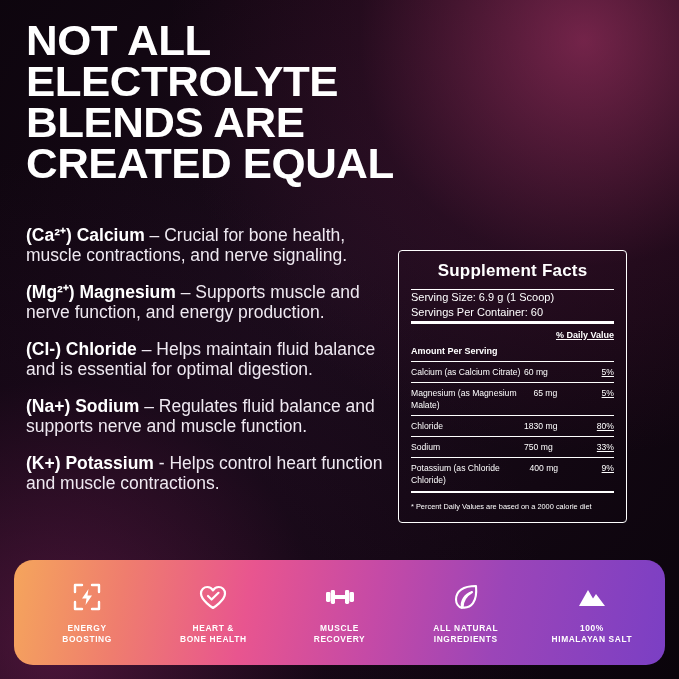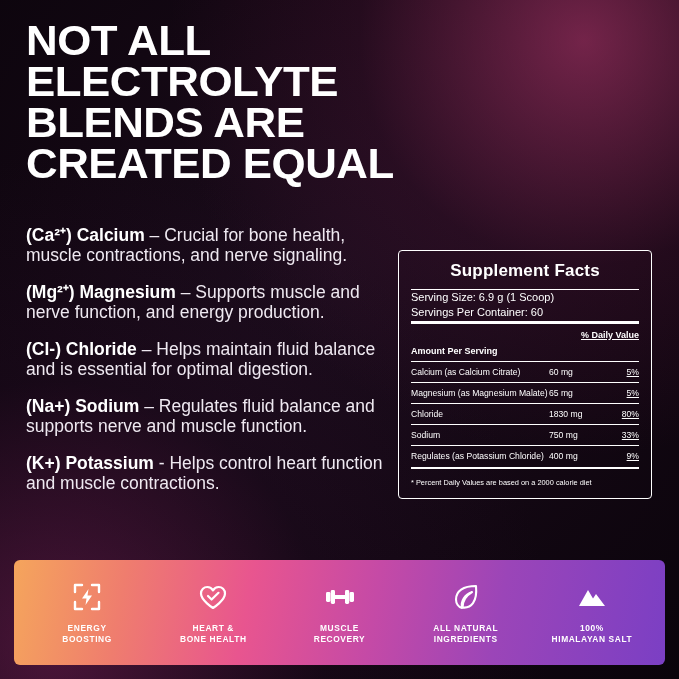--- a/index.html
+++ b/index.html
@@ -66,21 +66,21 @@
   .bullet .desc {
     color: #efe9f1;
     font-weight: 400;
   }
 
   
   .sf-panel {
     position: absolute;
     left: 398px;
     top: 250px;
-    width: 254px;
+    width: 229px;
     border: 1.5px solid #ffffff;
     border-radius: 4px;
     padding: 10px 12px 10px 12px;
     box-sizing: border-box;
     color: #ffffff;
   }
   .sf-title {
     text-align: center;
     font-size: 17px;
     font-weight: 700;
@@ -115,21 +115,21 @@
     margin-top: 9px;
   }
 
   
   .iconbar {
     position: absolute;
     left: 14px;
     bottom: 14px;
     width: 651px;
     height: 105px;
-    border-radius: 6px;
+    border-radius: 19px;
     background: linear-gradient(100deg, #f5a55c 0%, #ef7d6e 17%, #e8558f 36%, #c54aa6 55%, #9b45b8 74%, #7b3fc4 100%);
     display: flex;
     align-items: center;
     justify-content: space-between;
     padding: 0 10px;
     box-sizing: border-box;
   }
   .icon-cell {
     flex: 1 1 0;
     display: flex;
@@ -227,21 +227,21 @@
       <div class="c-dv">80%</div>
     </div>
     <div class="rule-thin"></div>
     <div class="sf-row">
       <div class="c-name">Sodium</div>
       <div class="c-amt">750 mg</div>
       <div class="c-dv">33%</div>
     </div>
     <div class="rule-thin"></div>
     <div class="sf-row">
-      <div class="c-name">Regulates (as Potassium Chloride)</div>
+      <div class="c-name">Potassium (as Chloride Chloride)</div>
       <div class="c-amt">400 mg</div>
       <div class="c-dv">9%</div>
     </div>
     <div class="rule-thick"></div>
     <div class="sf-foot">* Percent Daily Values are based on a 2000 calorie diet</div>
   </div>
 
   <div class="iconbar">
 
     <div class="icon-cell">

